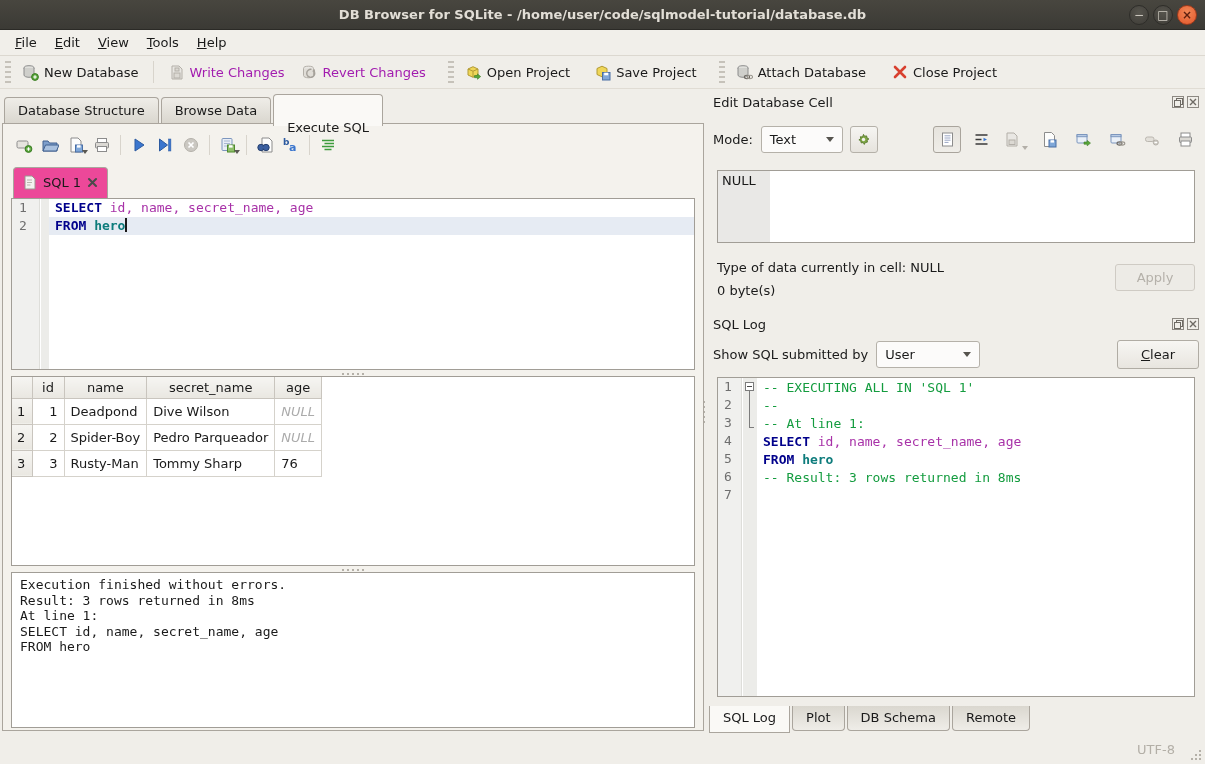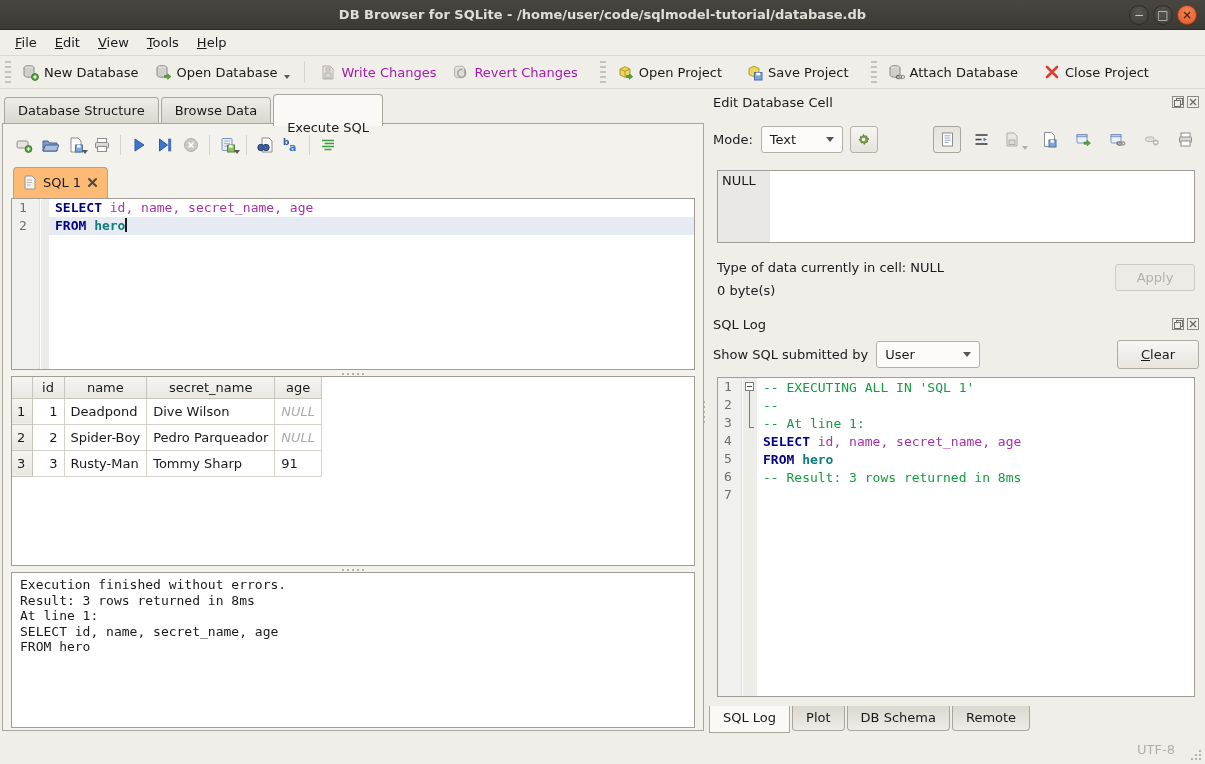--- a/index.html
+++ b/index.html
@@ -47,21 +47,21 @@
 
   
   .editor-toolbar { position:absolute; left:8px; top:5px; height:32px; display:flex; align-items:center; }
   .ebtn { width:26px; height:26px; display:flex; align-items:center; justify-content:center; border:1px solid transparent; border-radius:3px; position:relative; }
   .esep { width:1px; height:20px; background:#D8D4CC; margin:0 5px; }
   .ebtn .caret { position:absolute; right:0px; bottom:1px; }
 
   
   .sqltab-bar { position:absolute; left:10px; top:43px; height:31px; display:flex; align-items:flex-end; }
   .sqltab { display:flex; align-items:center; gap:6px; padding:5px 9px 6px; height:31px;
-    background:#fdba74; border:1px solid #AAA59D; border-bottom:none; border-radius:4px 4px 0 0; }
+    background:#ec4899; border:1px solid #AAA59D; border-bottom:none; border-radius:4px 4px 0 0; }
 
   
   .editor-box { position:absolute; left:8px; top:74px; width:684px; height:172px;
     border:1px solid #A19D96; background:#FFFFFF; font-family:"DejaVu Sans Mono", monospace; font-size:13px; overflow:hidden; }
   .gutter { position:absolute; left:0; top:0; bottom:0; width:28px; background:#F0F0EE; border-right:1px solid #DEDEDA; color:#6F6F6F; }
   .gutter .ln { height:18px; line-height:18px; padding-left:7px; }
   .foldstrip { position:absolute; left:29px; top:0; bottom:0; width:8px; background:#ECECE9; }
   .code-area { position:absolute; left:37px; right:0; top:0; bottom:0; }
   .cline { height:18px; line-height:18px; padding-left:6px; white-space:pre; }
   .cline.current { background:#E6EBF3; }
@@ -184,29 +184,20 @@
   <div class="toolbar">
     <div class="grip"></div>
     <div class="tbtn">
       <svg class="ico" width="17" height="17" viewBox="0 0 17 17">
           <ellipse cx="7" cy="4" rx="5" ry="2.3" fill="#E0E0DC" stroke="#8C8C8C"></ellipse>
           <path d="M2 4v7c0 1.3 2.2 2.3 5 2.3s5-1 5-2.3V4" fill="#CFCFCB" stroke="#8C8C8C"></path>
           <circle cx="13" cy="13" r="3.4" fill="#57A639" stroke="#3C7D26"></circle>
           <path d="M13 11.2v3.6M11.2 13h3.6" stroke="#FFF" stroke-width="1.2"></path>
         </svg>
       <span>New Database</span>
-    </div>
-    <div class="tbtn">
-      <svg class="ico" width="17" height="17" viewBox="0 0 17 17">
-          <ellipse cx="7" cy="4" rx="5" ry="2.3" fill="#E0E0DC" stroke="#8C8C8C"></ellipse>
-          <path d="M2 4v7c0 1.3 2.2 2.3 5 2.3s5-1 5-2.3V4" fill="#CFCFCB" stroke="#8C8C8C"></path>
-          <path d="M9.5 11.5h3.2V9.9l3.3 2.7-3.3 2.7v-1.6H9.5z" fill="#57A639" stroke="#3C7D26" stroke-width=".6"></path>
-        </svg>
-      <span>Open Database</span>
-      <span class="caret"></span>
     </div>
     <div class="tsep"></div>
     <div class="tbtn disabled">
       <svg class="ico" width="17" height="17" viewBox="0 0 17 17">
           <path d="M4 2h7l3 3v10H4z" fill="#E9E7E3" stroke="#B3AFA8"></path>
           <rect x="6" y="9" width="6" height="5" fill="#DCD9D3" stroke="#B3AFA8"></rect>
           <rect x="7" y="4" width="4" height="3" fill="#DCD9D3" stroke="#B3AFA8"></rect>
         </svg>
       <span>Write Changes</span>
     </div>
@@ -394,21 +385,21 @@
             <td class="num">2</td>
             <td>Spider-Boy</td>
             <td>Pedro Parqueador</td>
             <td class="isnull">NULL</td>
           </tr>
           <tr>
             <td class="rownum">3</td>
             <td class="num">3</td>
             <td>Rusty-Man</td>
             <td>Tommy Sharp</td>
-            <td>91</td>
+            <td>76</td>
           </tr>
         </tbody>
           </table>
       </div>
 
       <div class="hsplit" style="top:443px;">
           <div class="hdots"></div>
         </div>
 
       <div class="message-box">

